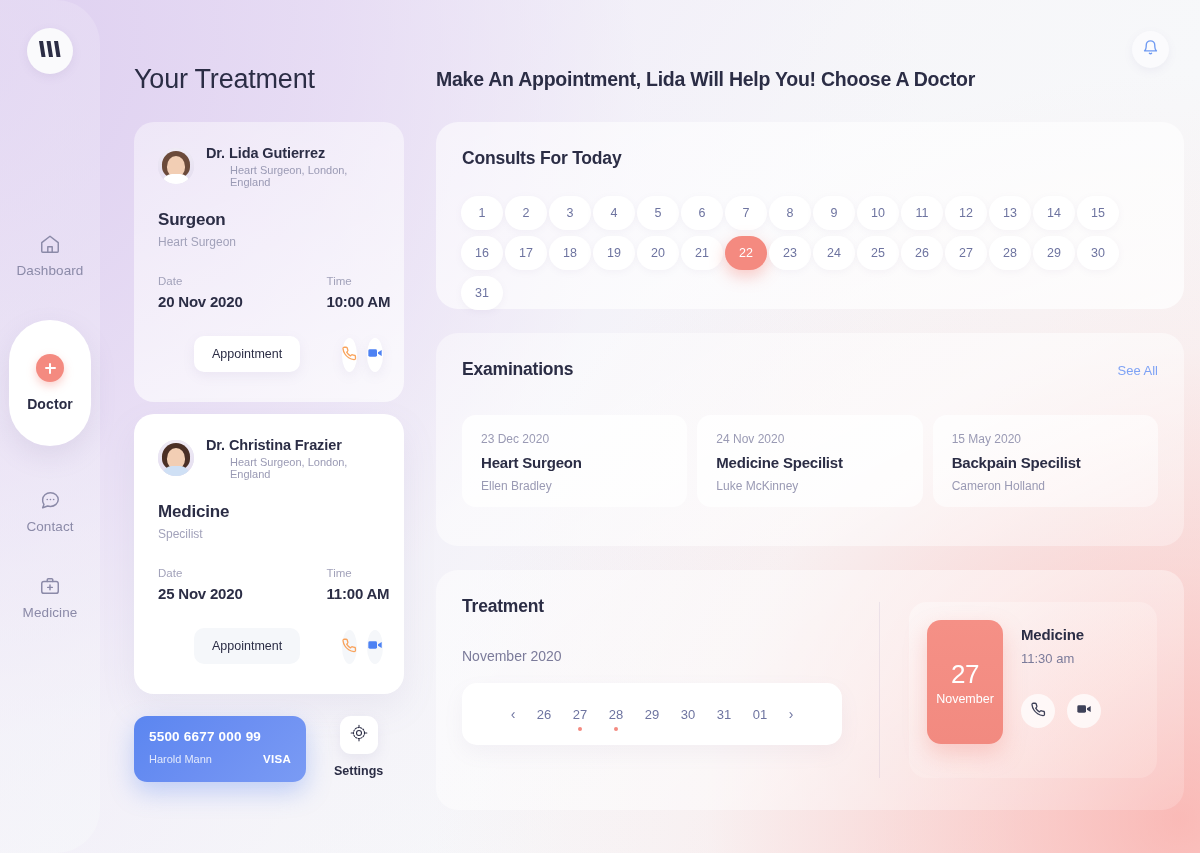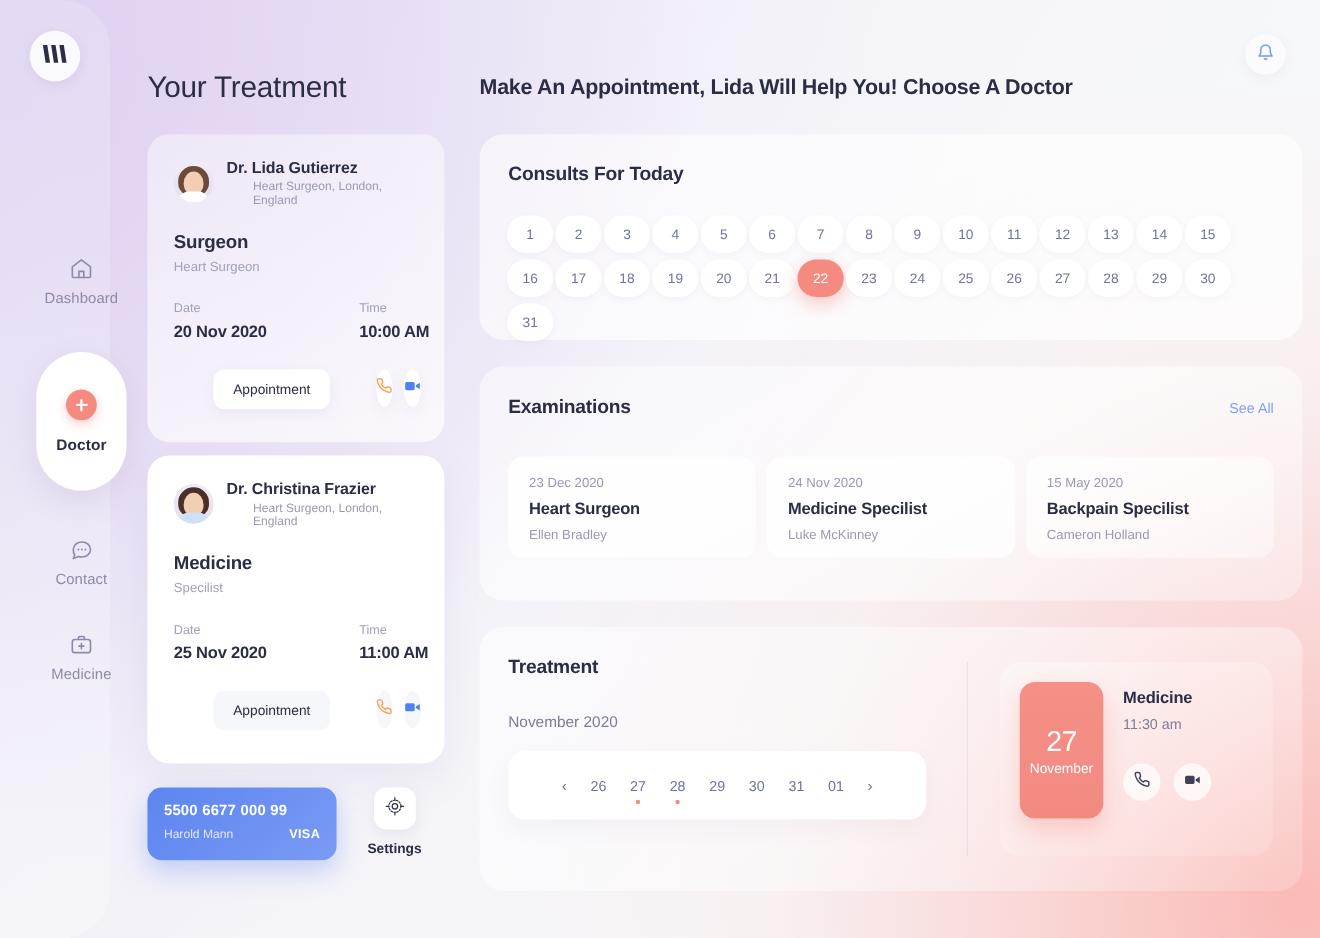--- a/index.html
+++ b/index.html
@@ -38,21 +38,20 @@
     width: 46px; height: 46px;
     border-radius: 50%;
     background: #fafafc;
     display: flex; align-items: center; justify-content: center;
     box-shadow: 0 3px 10px rgba(120,100,160,0.10);
   }
   .nav {
     position: absolute;
     left: 0; top: 212px;
     width: 100px;
-    padding-left: 24px;
   }
   .nav-item {
     position: relative;
     width: 100px;
     height: 86px;
     display: flex;
     flex-direction: column;
     align-items: center;
     justify-content: center;
     gap: 8px;
@@ -176,21 +175,21 @@
   .dt-value {
     margin-top: 6px;
     font-size: 15px;
     font-weight: bold;
     color: #2b2d45;
     letter-spacing: -0.2px;
   }
   .actions {
     margin-top: 26px;
     display: flex;
-    align-items: flex-start;
+    align-items: flex-end;
     padding-left: 36px;
   }
   .appt-btn {
     background: #ffffff;
     border: none;
     border-radius: 10px;
     padding: 11px 18px;
     font-size: 12.5px;
     color: #2b2d45;
     font-family: "Liberation Sans", sans-serif;

